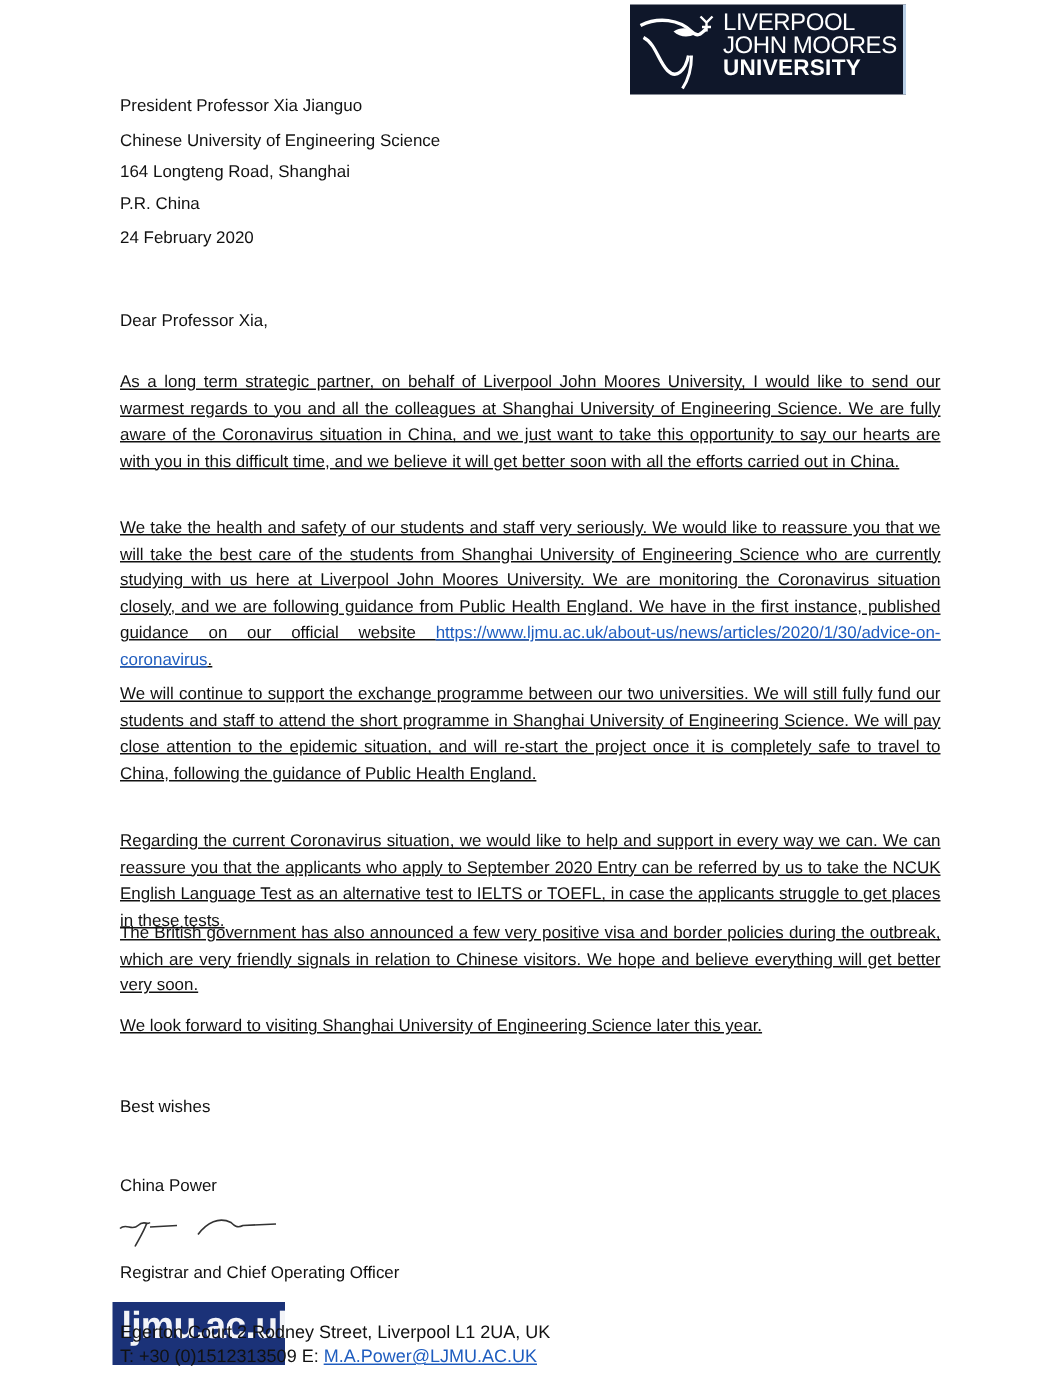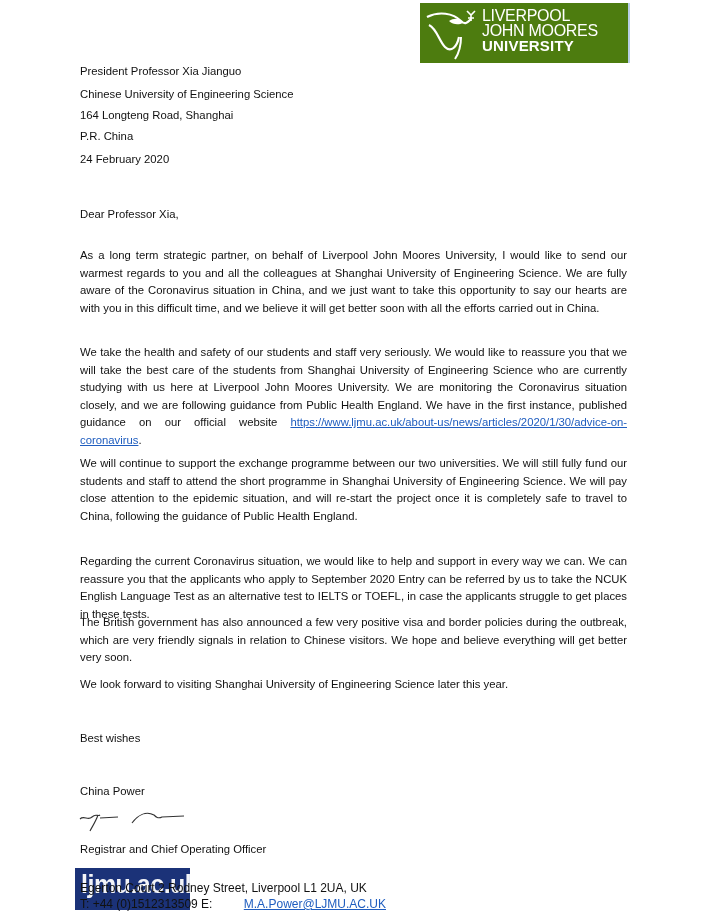--- a/index.html
+++ b/index.html
@@ -1,33 +1,33 @@
 <!DOCTYPE html>
 <html><head>
 <meta charset="utf-8">
 <style>
   html, body { margin: 0; padding: 0; background: #ffffff; }
   body { width: 704px; height: 916px; position: relative; overflow: hidden;
          font-family: "Liberation Sans", sans-serif; color: #111; }
-  .logo { position: absolute; left: 420px; top: 3px; width: 210px; height: 60px;
-          background: #4d7c0f; border-right: 2px solid #b9cfe6; box-sizing: border-box; }
+  .logo { position: absolute; left: 420px; top: 3px; width: 184px; height: 60px;
+          background: #0f172a; border-right: 2px solid #b9cfe6; box-sizing: border-box; }
   .logo svg { position: absolute; left: 3px; top: 4px; }
   .logo-text { position: absolute; left: 62px; top: 5px; color: #fff; line-height: 15px; }
   .logo-text .l1, .logo-text .l2 { font-size: 16px; letter-spacing: -0.3px; display: block; }
   .logo-text .l3 { font-size: 15px; font-weight: bold; display: block; letter-spacing: 0.2px; }
   .line { position: absolute; left: 80px; font-size: 11.3px; line-height: 14px; white-space: nowrap; }
   .para { position: absolute; left: 80px; width: 547px; font-size: 11.3px; line-height: 17.5px;
-          text-align: justify; }
+          text-align: justify; text-decoration: underline; }
   .para a { color: #1f5dbf; text-decoration: underline; }
   .sig { position: absolute; left: 78px; top: 807px; }
   .footer-box { position: absolute; left: 75px; top: 868px; width: 115px; height: 42px; background: #1b3278; }
   .footer-box span { position: absolute; left: 6px; top: 2px; color: #fff; font-weight: bold; font-size: 25px;
                      letter-spacing: -0.5px; opacity: 0.95; }
   .foot { position: absolute; left: 80px; font-size: 12px; line-height: 14px; white-space: nowrap; color: #111; }
-  .foot a { color: #1f5dbf; text-decoration: underline; margin-left: 28px; }
+  .foot a { color: #1f5dbf; text-decoration: underline; }
 </style>
 </head>
 <body>
 
 <div class="logo">
   <svg width="56" height="54" viewBox="0 0 56 54">
     <path d="M4 10 C16 4 30 6 38 14 C42 18 44 16 48 12" stroke="#fff" stroke-width="2.2" fill="none"></path>
     <path d="M6 18 C14 22 16 34 22 40 C28 46 34 40 36 30" stroke="#fff" stroke-width="2.2" fill="none"></path>
     <path d="M26 14 C32 10 38 12 40 16 C36 18 30 18 26 14 Z" fill="#fff"></path>
     <path d="M38 30 C38 38 36 46 32 52" stroke="#fff" stroke-width="2" fill="none"></path>
@@ -67,13 +67,13 @@
   <path d="M2 12 C6 8 10 14 14 10 C18 6 20 10 22 8 M20 8 C18 14 14 20 12 24 M22 11 L40 10" stroke="#333" stroke-width="1.1" fill="none"></path>
   <path d="M54 16 C60 8 68 4 76 8 C78 10 80 12 84 10 L106 9" stroke="#333" stroke-width="1.1" fill="none"></path>
 </svg>
 
 <div class="line" style="top:842px">Registrar and Chief Operating Officer</div>
 
 <div class="footer-box">
   <span>ljmu.ac.uk</span>
 </div>
 <div class="foot" style="top:881px">Egerton Court 2 Rodney Street, Liverpool L1 2UA, UK</div>
-<div class="foot" style="top:897px"><span>T: +44 (0)1512313509 E: </span><a href="#">M.A.Power@LJMU.AC.UK</a></div>
+<div class="foot" style="top:897px"><span>T: +30 (0)1512313509 E: </span><a href="#">M.A.Power@LJMU.AC.UK</a></div>
 
 </body></html>

